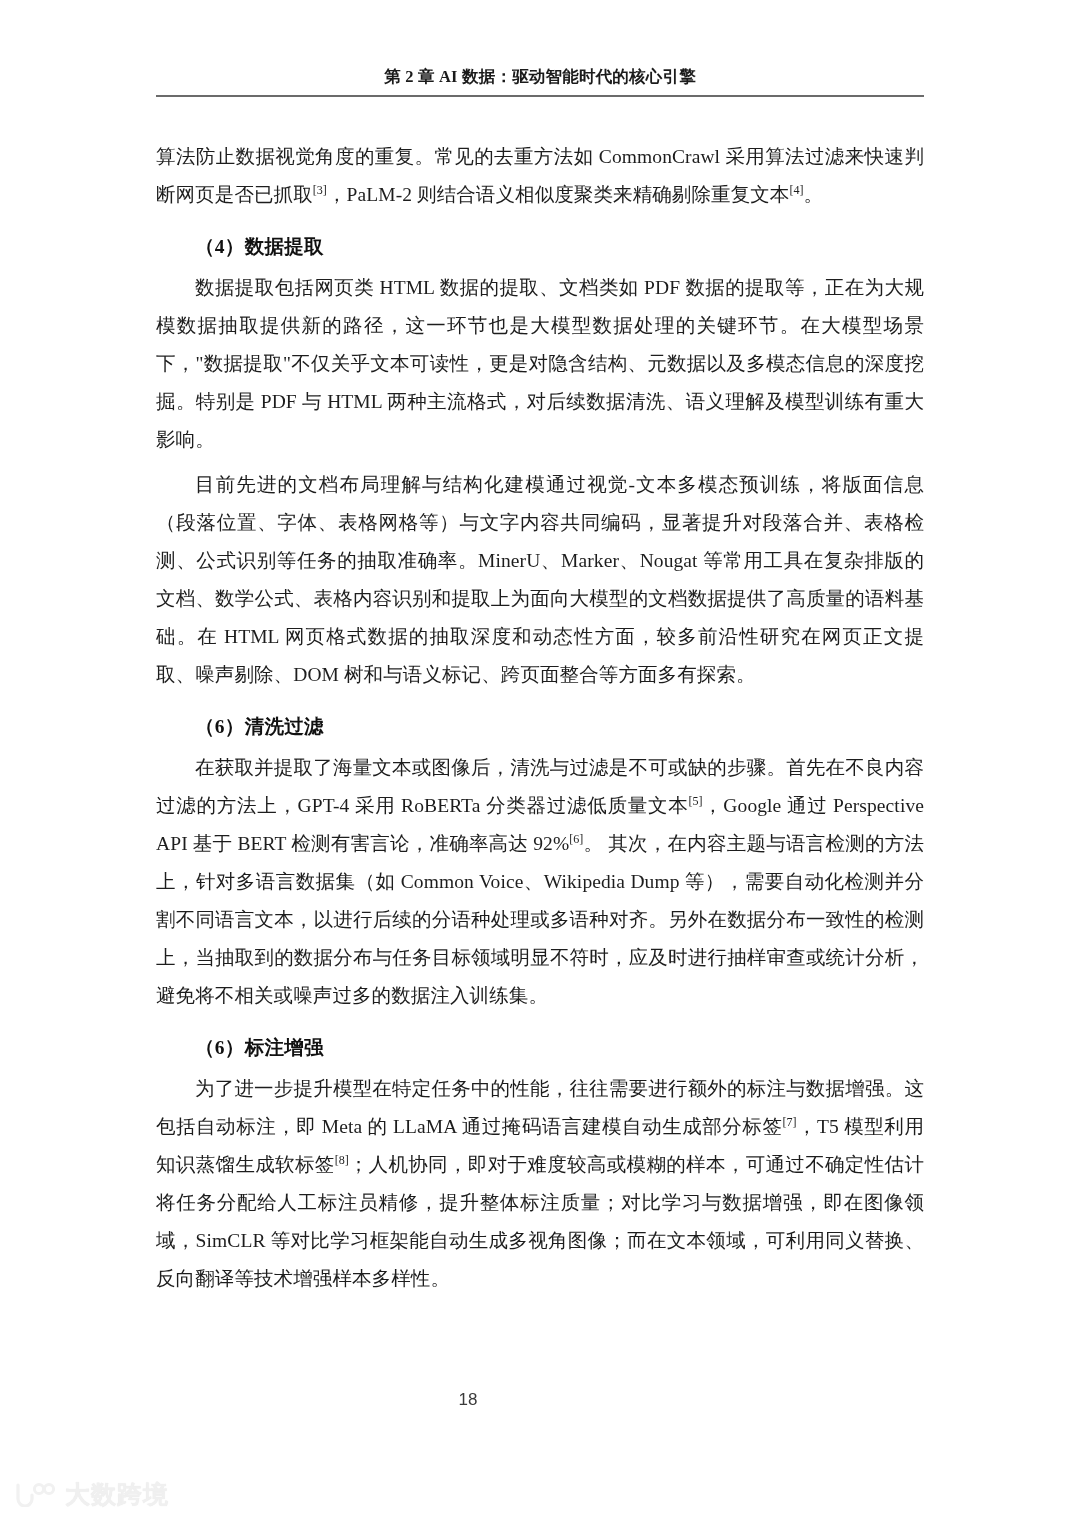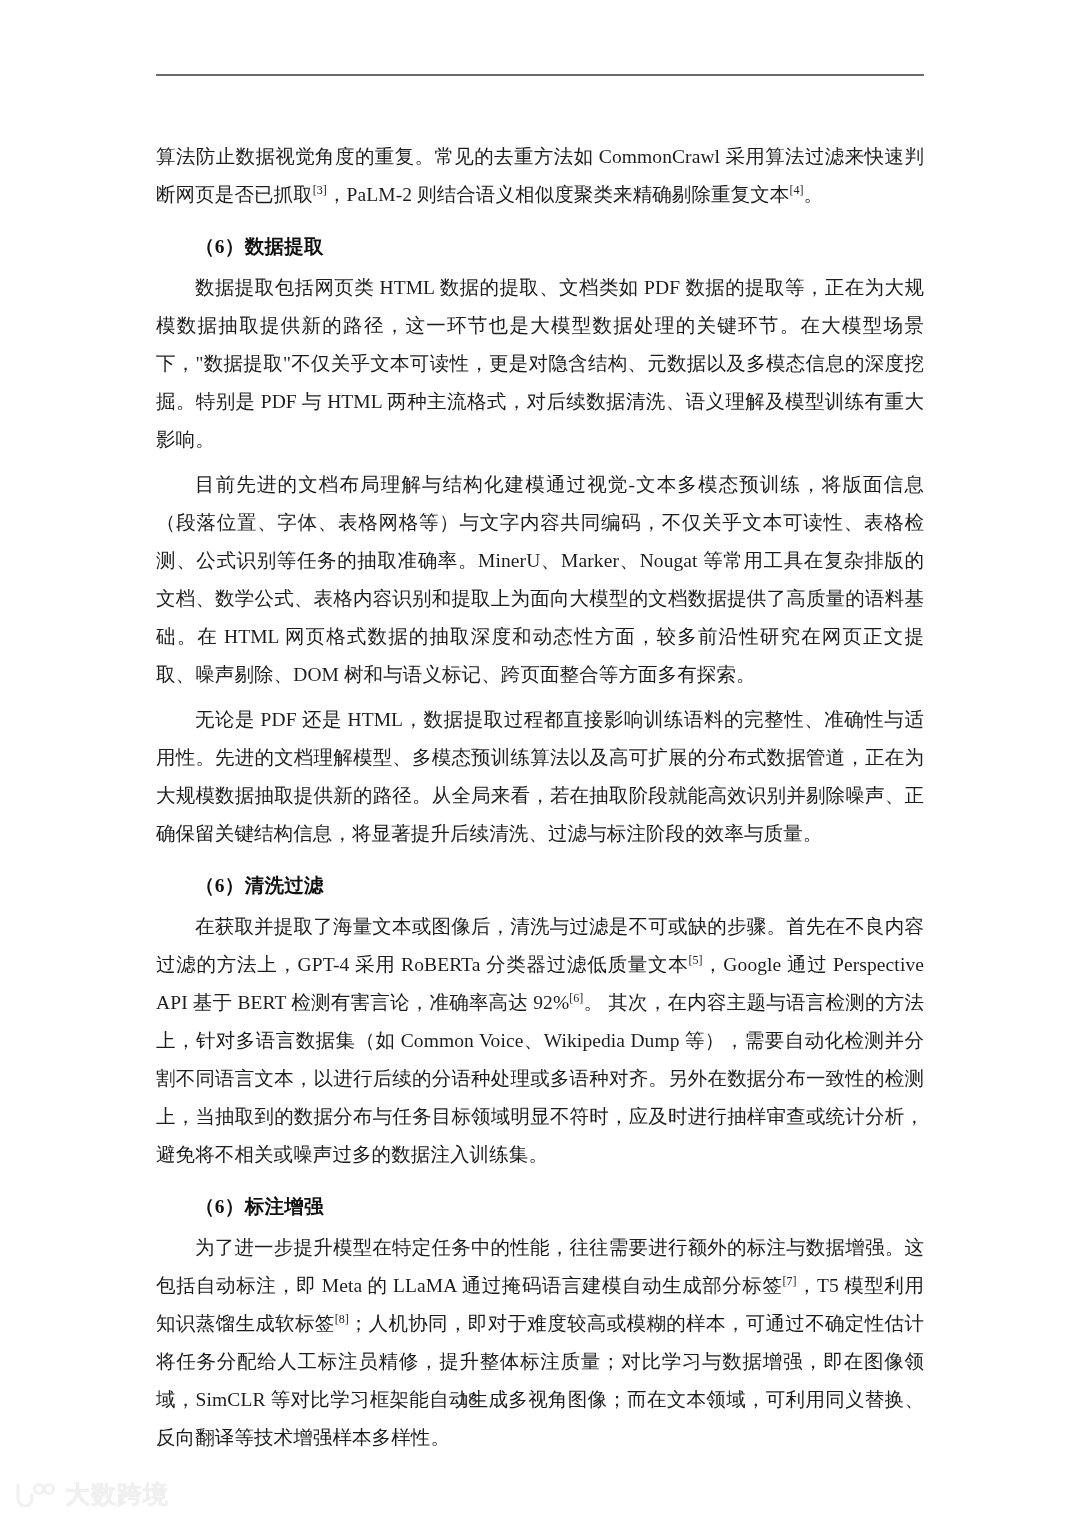--- a/index.html
+++ b/index.html
@@ -124,31 +124,31 @@
     text-shadow: 0 0 1px #e4e4e4;
     line-height: 1;
   }
 </style>
 </head>
 <body>
 
 <div class="page">
 
   <div class="header-block">
+    <div class="header-title">第 2 章  AI 数据：驱动智能时代的核心引擎</div>
     <div class="header-rule"></div>
   </div>
 
   <div class="content">
 
     <p class="para" id="slot-p-dedup-continued">算法防止数据视觉角度的重复。常见的去重方法如 CommonCrawl 采用算法过滤来快速判断网页是否已抓取<sup class="cite">[3]</sup>，PaLM-2 则结合语义相似度聚类来精确剔除重复文本<sup class="cite">[4]</sup>。</p>
 
-    <h2 class="section-heading">（6）数据提取</h2>
+    <h2 class="section-heading">（4）数据提取</h2>
     <p class="para indent" id="slot-p-extract-1">数据提取包括网页类 HTML 数据的提取、文档类如 PDF 数据的提取等，正在为大规模数据抽取提供新的路径，这一环节也是大模型数据处理的关键环节。在大模型场景下，"数据提取"不仅关乎文本可读性，更是对隐含结构、元数据以及多模态信息的深度挖掘。特别是 PDF 与 HTML 两种主流格式，对后续数据清洗、语义理解及模型训练有重大影响。</p>
-    <p class="para indent gap" id="slot-p-extract-2">目前先进的文档布局理解与结构化建模通过视觉-文本多模态预训练，将版面信息（段落位置、字体、表格网格等）与文字内容共同编码，不仅关乎文本可读性、表格检测、公式识别等任务的抽取准确率。MinerU、Marker、Nougat 等常用工具在复杂排版的文档、数学公式、表格内容识别和提取上为面向大模型的文档数据提供了高质量的语料基础。在 HTML 网页格式数据的抽取深度和动态性方面，较多前沿性研究在网页正文提取、噪声剔除、DOM 树和与语义标记、跨页面整合等方面多有探索。</p>
-    <p class="para indent gap" id="slot-p-extract-3">无论是 PDF 还是 HTML，数据提取过程都直接影响训练语料的完整性、准确性与适用性。先进的文档理解模型、多模态预训练算法以及高可扩展的分布式数据管道，正在为大规模数据抽取提供新的路径。从全局来看，若在抽取阶段就能高效识别并剔除噪声、正确保留关键结构信息，将显著提升后续清洗、过滤与标注阶段的效率与质量。</p>
+    <p class="para indent gap" id="slot-p-extract-2">目前先进的文档布局理解与结构化建模通过视觉-文本多模态预训练，将版面信息（段落位置、字体、表格网格等）与文字内容共同编码，显著提升对段落合并、表格检测、公式识别等任务的抽取准确率。MinerU、Marker、Nougat 等常用工具在复杂排版的文档、数学公式、表格内容识别和提取上为面向大模型的文档数据提供了高质量的语料基础。在 HTML 网页格式数据的抽取深度和动态性方面，较多前沿性研究在网页正文提取、噪声剔除、DOM 树和与语义标记、跨页面整合等方面多有探索。</p>
 
     <h2 class="section-heading">（6）清洗过滤</h2>
     <p class="para indent" id="slot-p-clean-1">在获取并提取了海量文本或图像后，清洗与过滤是不可或缺的步骤。首先在不良内容过滤的方法上，GPT-4 采用 RoBERTa 分类器过滤低质量文本<sup class="cite">[5]</sup>，Google 通过 Perspective API 基于 BERT 检测有害言论，准确率高达 92%<sup class="cite">[6]</sup>。 其次，在内容主题与语言检测的方法上，针对多语言数据集（如 Common Voice、Wikipedia Dump 等），需要自动化检测并分割不同语言文本，以进行后续的分语种处理或多语种对齐。另外在数据分布一致性的检测上，当抽取到的数据分布与任务目标领域明显不符时，应及时进行抽样审查或统计分析，避免将不相关或噪声过多的数据注入训练集。</p>
 
     <h2 class="section-heading">（6）标注增强</h2>
     <p class="para indent" id="slot-p-label-1">为了进一步提升模型在特定任务中的性能，往往需要进行额外的标注与数据增强。这包括自动标注，即 Meta 的 LLaMA 通过掩码语言建模自动生成部分标签<sup class="cite">[7]</sup>，T5 模型利用知识蒸馏生成软标签<sup class="cite">[8]</sup>；人机协同，即对于难度较高或模糊的样本，可通过不确定性估计将任务分配给人工标注员精修，提升整体标注质量；对比学习与数据增强，即在图像领域，SimCLR 等对比学习框架能自动生成多视角图像；而在文本领域，可利用同义替换、反向翻译等技术增强样本多样性。</p>
   </div>
 
   <div class="folio">18</div>
 

